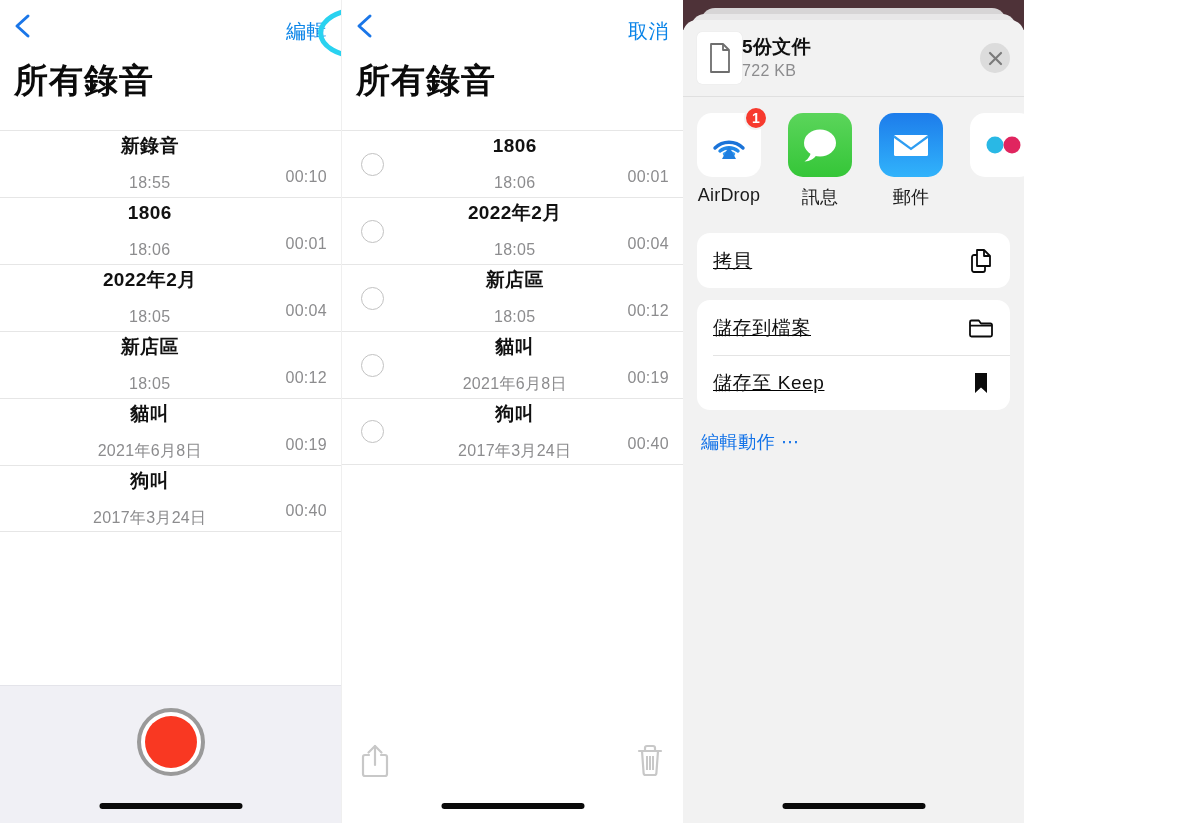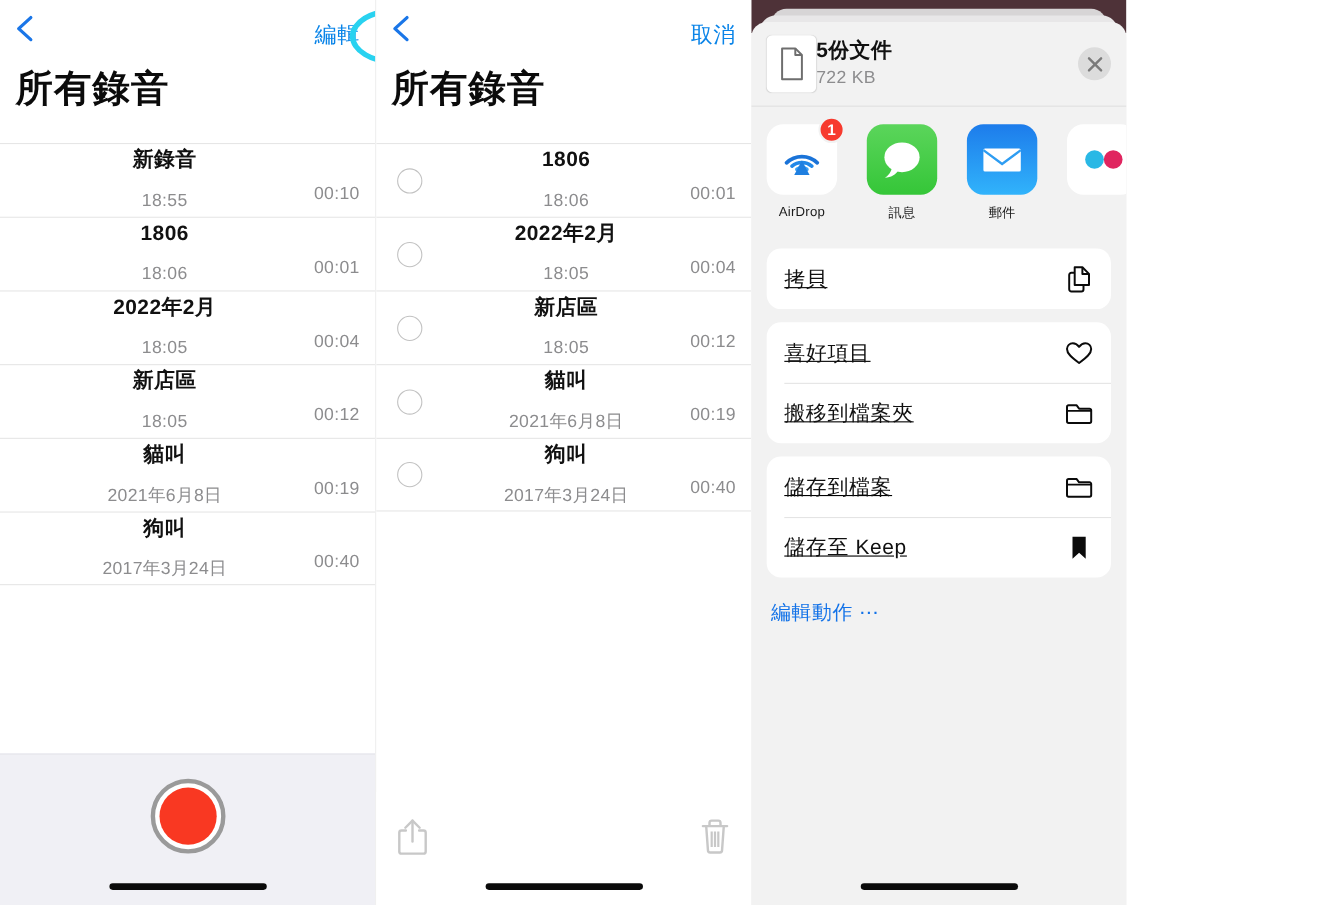--- a/index.html
+++ b/index.html
@@ -304,21 +304,21 @@
     width: 64px;
     height: 64px;
     border-radius: 15px;
     overflow: visible;
     display: flex;
     align-items: center;
     justify-content: center;
   }
   .app-label {
     margin-top: 8px;
-    font-size: 12px;
+    font-size: 18px;
     color: #1b1b1b;
     letter-spacing: 0.2px;
     white-space: nowrap;
   }
   .badge {
     position: absolute;
     top: -7px;
     right: -7px;
     min-width: 24px;
     height: 24px;
@@ -619,39 +619,20 @@
           <div class="act-ico">
             <svg width="24" height="26" viewBox="0 0 24 26">
               <path d="M8 2 H15 L21 8 V18 H8 Z" fill="none" stroke="#0b0b0b" stroke-width="1.8" stroke-linejoin="round"></path>
               <path d="M15 2 V8 H21" fill="none" stroke="#0b0b0b" stroke-width="1.8" stroke-linejoin="round"></path>
               <path d="M16 18 V22 a2 2 0 0 1 -2 2 H5 a2 2 0 0 1 -2 -2 V9 a2 2 0 0 1 2 -2 H8" fill="none" stroke="#0b0b0b" stroke-width="1.8" stroke-linejoin="round"></path>
             </svg>
           </div>
         </div>
       </div>
 
-      <div class="act-group">
-        <div class="act-row">
-          <div class="act-label">喜好項目</div>
-          <div class="act-ico">
-            <svg width="26" height="24" viewBox="0 0 26 24">
-              <path d="M13 21 C6 16 2 12.5 2 8.3 C2 5.2 4.4 3 7.3 3 C9.4 3 11.4 4.2 13 6.3 C14.6 4.2 16.6 3 18.7 3 C21.6 3 24 5.2 24 8.3 C24 12.5 20 16 13 21 Z" fill="none" stroke="#0b0b0b" stroke-width="1.8" stroke-linejoin="round"></path>
-            </svg>
-          </div>
-        </div>
-        <div class="act-row">
-          <div class="act-label">搬移到檔案夾</div>
-          <div class="act-ico">
-            <svg width="26" height="22" viewBox="0 0 26 22">
-              <path d="M2 6 V18 a1.5 1.5 0 0 0 1.5 1.5 H22.5 A1.5 1.5 0 0 0 24 18 V8 a1.5 1.5 0 0 0 -1.5 -1.5 H13 L10.8 3.5 H3.5 A1.5 1.5 0 0 0 2 5 Z" fill="none" stroke="#0b0b0b" stroke-width="1.8" stroke-linejoin="round"></path>
-              <path d="M2 8.6 H24" fill="none" stroke="#0b0b0b" stroke-width="1.6"></path>
-            </svg>
-          </div>
-        </div>
-      </div>
 
       <div class="act-group">
         <div class="act-row">
           <div class="act-label">儲存到檔案</div>
           <div class="act-ico">
             <svg width="26" height="22" viewBox="0 0 26 22">
               <path d="M2 6 V18 a1.5 1.5 0 0 0 1.5 1.5 H22.5 A1.5 1.5 0 0 0 24 18 V8 a1.5 1.5 0 0 0 -1.5 -1.5 H13 L10.8 3.5 H3.5 A1.5 1.5 0 0 0 2 5 Z" fill="none" stroke="#0b0b0b" stroke-width="1.8" stroke-linejoin="round"></path>
               <path d="M2 8.6 H24" fill="none" stroke="#0b0b0b" stroke-width="1.6"></path>
             </svg>
           </div>

